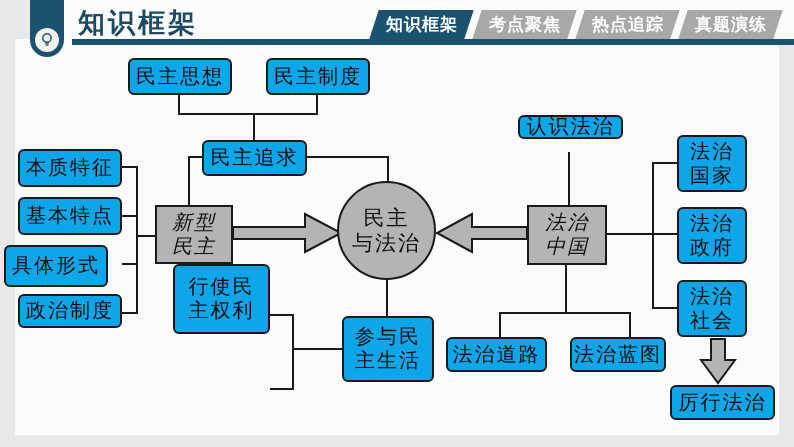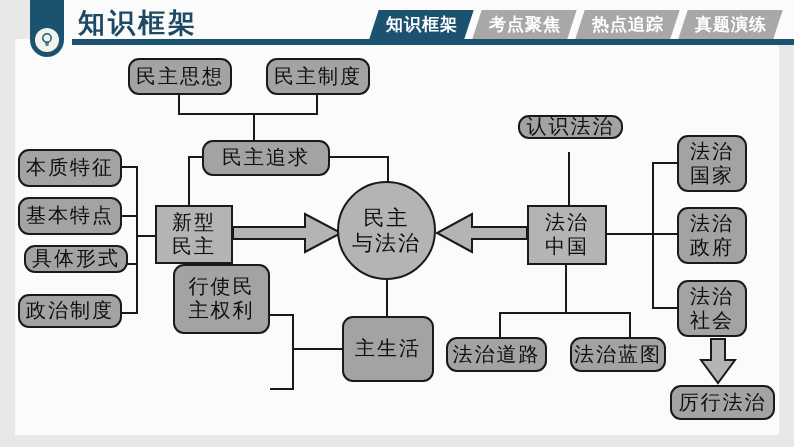--- a/index.html
+++ b/index.html
@@ -8,24 +8,24 @@
   .slide { position:relative; width:794px; height:447px; overflow:hidden; background:#e8e8e8; }
   .header-bg { position:absolute; left:62px; top:0; width:732px; height:39px; background:#fbfbfb; }
   .content-bg { position:absolute; left:15px; top:39px; width:764px; height:396px; background:#fbfbfb; }
   .rule { position:absolute; left:72px; top:39px; width:722px; height:6px; background:var(--accent); }
   .title { position:absolute; left:78px; top:5px; font-size:27px; font-weight:bold; letter-spacing:3px; color:#1d4a63; }
   .ribbon { position:absolute; left:30px; top:0; width:34px; height:57px; background:var(--accent); border-radius:0 0 17px 17px; }
   .bulb-circle { position:absolute; left:5px; top:28px; width:24px; height:24px; background:#f3f3ee; border-radius:50%; display:flex; align-items:center; justify-content:center; }
   .tab { position:absolute; top:10px; height:29px; width:95px; transform:skewX(-18deg); background:var(--tabgray); display:flex; align-items:center; justify-content:center; }
   .tab.active { background:var(--accent); }
   .tab span { transform:skewX(18deg); color:#fff; font-weight:bold; font-size:17px; letter-spacing:1px; white-space:nowrap; }
-  .node { position:absolute; box-sizing:border-box; background:#a3a3a3; border:2px solid var(--line); border-radius:11px;
+  .node { position:absolute; box-sizing:border-box; background:#0ea5e9; border:2px solid var(--line); border-radius:6px;
           display:flex; flex-direction:column; align-items:center; justify-content:center; text-align:center;
           font-size:20px; letter-spacing:2px; color:#0d0d0d; line-height:1.18; }
-  .node.gray { background:var(--gray); border-radius:0; }
+  .node.gray { background:var(--gray); border-radius:0;font-style:italic; }
   .node.circle { background:var(--gray); border-radius:50%; font-size:21px; }
   .line { position:absolute; background:var(--line); }
   .arrows { position:absolute; left:0; top:0; pointer-events:none; }
 </style>
 </head>
 <body>
 
 <div class="slide">
   <div class="header-bg"></div>
   <div class="content-bg"></div>
@@ -87,42 +87,43 @@
     </div>
 
   <svg class="arrows" width="794" height="447">
     <polygon points="233,227 305,227 305,214 341,233 305,252 305,239 233,239" fill="#b4b4b4" stroke="#1a1a1a" stroke-width="2"></polygon>
     <polygon points="527,227 472,227 472,214 437,233 472,252 472,239 527,239" fill="#b4b4b4" stroke="#1a1a1a" stroke-width="2"></polygon>
     <polygon points="711,339 711,360 701,360 718,383 735,360 725,360 725,339" fill="#b4b4b4" stroke="#1a1a1a" stroke-width="2"></polygon>
   </svg>
 
   <div class="node" style="left:128px;top:58px;width:104px;height:37px">民主思想</div>
   <div class="node" style="left:266px;top:58px;width:104px;height:37px">民主制度</div>
-  <div class="node" style="left:202px;top:140px;width:128px;height:36px">民主追求</div>
+  <div class="node" style="left:202px;top:140px;width:105px;height:36px">民主追求</div>
 
   <div class="node" style="left:18px;top:149px;width:104px;height:38px">本质特征</div>
   <div class="node" style="left:18px;top:197px;width:104px;height:38px">基本特点</div>
-  <div class="node" style="left:24px;top:245px;width:104px;height:28px">具体形式</div>
+  <div class="node" style="left:4px;top:245px;width:104px;height:42px">具体形式</div>
   <div class="node" style="left:18px;top:294px;width:104px;height:34px">政治制度</div>
 
   <div class="node gray" style="left:155px;top:205px;width:78px;height:59px">
     <span>新型</span>
     <span>民主</span>
   </div>
 
   <div class="node circle" style="left:337px;top:181px;width:99px;height:99px">
     <span>民主</span>
     <span>与法治</span>
   </div>
 
   <div class="node" style="left:173px;top:264px;width:97px;height:70px">
     <span>行使民</span>
     <span>主权利</span>
   </div>
   <div class="node" style="left:342px;top:316px;width:92px;height:66px">
+    <span>参与民</span>
     <span>主生活</span>
   </div>
 
   <div class="node" style="left:518px;top:115px;width:105px;height:24px">认识法治</div>
 
   <div class="node gray" style="left:527px;top:205px;width:80px;height:60px">
     <span>法治</span>
     <span>中国</span>
   </div>
 

